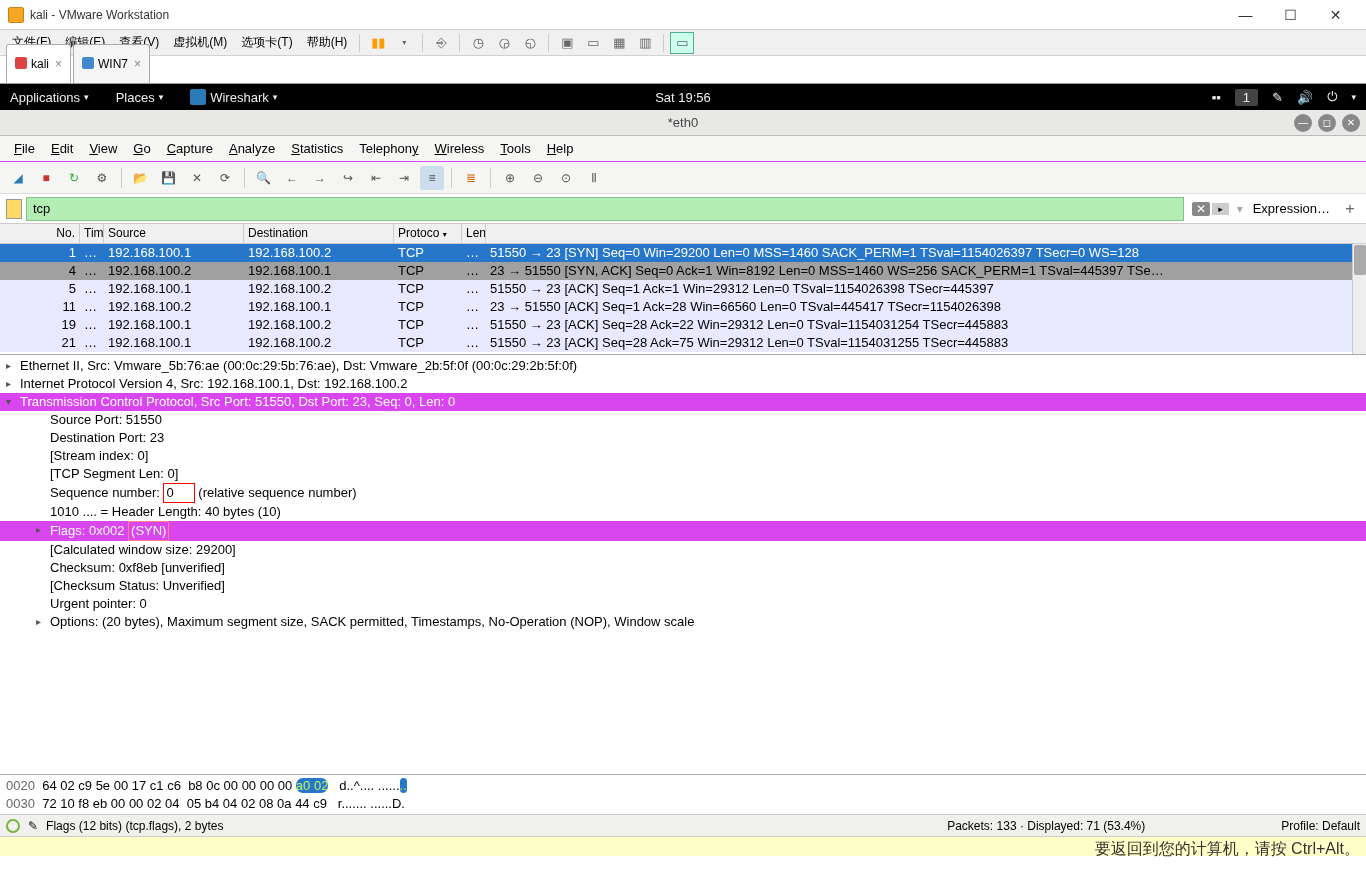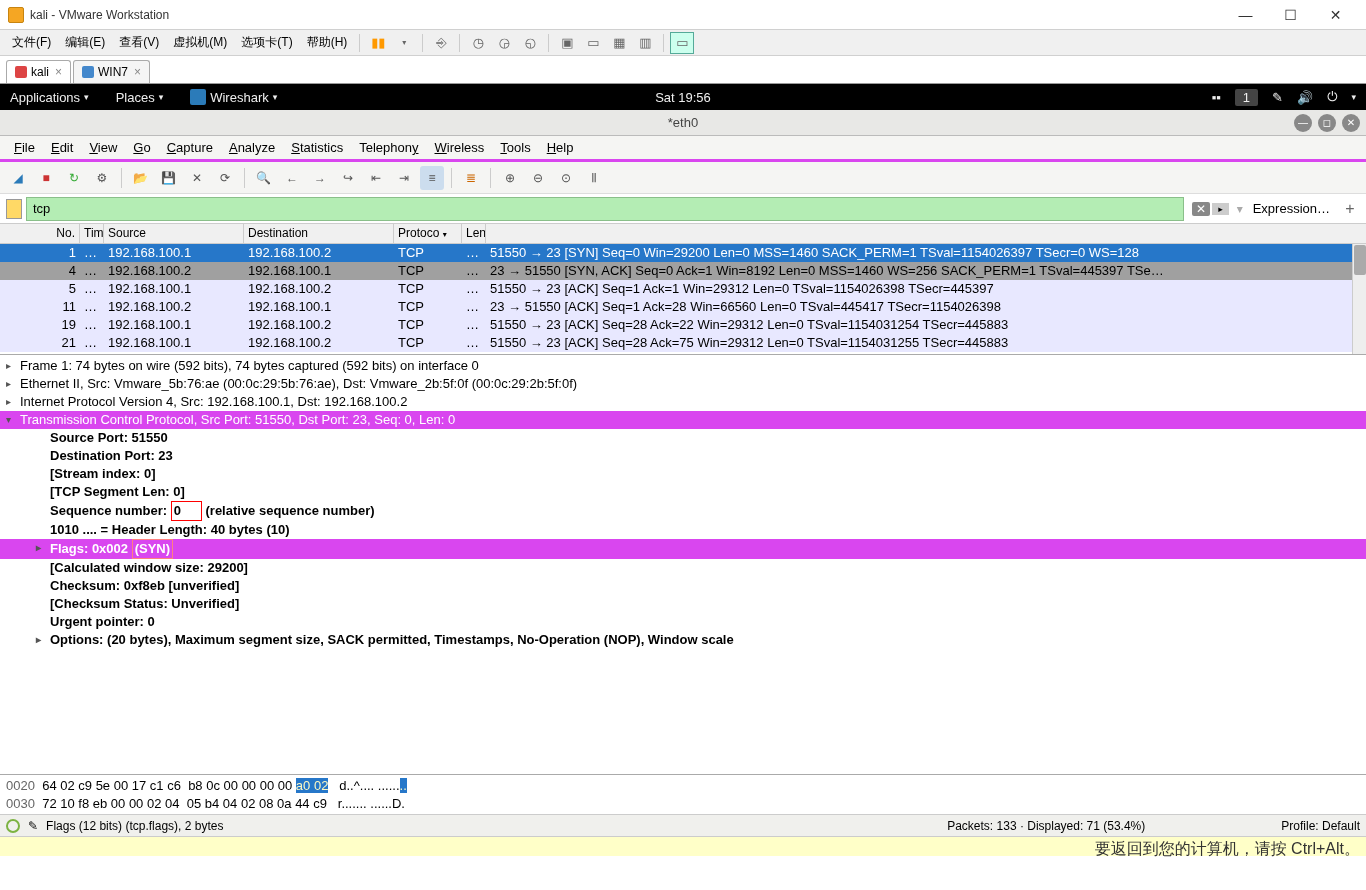--- a/index.html
+++ b/index.html
@@ -13,40 +13,40 @@
 .win-controls div { width: 45px; height: 28px; display: flex; align-items: center; justify-content: center; font-size: 14px; color: #333; cursor: pointer; }
 
 
 .vmware-menu { height: 26px; background: #f0f0f0; border-bottom: 1px solid #d0d0d0; display: flex; align-items: center; padding: 0 6px; gap: 2px; }
 .vmware-menu .menu-item { padding: 2px 6px; cursor: pointer; font-size: 12px; }
 .vmware-menu .sep { width: 1px; height: 18px; background: #ccc; margin: 0 4px; }
 .vmware-menu .tb-btn { width: 24px; height: 22px; display: flex; align-items: center; justify-content: center; cursor: pointer; color: #666; font-size: 13px; }
 
 
 .vm-tabs { height: 28px; background: #fff; display: flex; align-items: flex-end; padding: 2px 6px 0; border-bottom: 1px solid #999; }
-.vm-tab { display: flex; align-items: center; gap: 4px; padding: 4px 8px; border: 1px solid #aaa; border-bottom: none; background: #fff; border-radius: 3px 3px 0 0; margin-right: 2px; font-size: 12px; cursor: pointer; }
+.vm-tab { display: flex; align-items: flex-start; gap: 4px; padding: 12px 8px; border: 1px solid #aaa; border-bottom: none; background: #fff; border-radius: 3px 3px 0 0; margin-right: 2px; font-size: 12px; cursor: pointer; }
 .vm-tab.inactive { background: #f5f5f5; }
 .vm-tab .dot { width: 12px; height: 12px; }
 .vm-tab .close { color: #888; font-size: 12px; margin-left: 2px; }
 
 
 .gnome-bar { height: 26px; background: #000; color: #eee; display: flex; align-items: center; padding: 0 10px; font-size: 13px; }
 .gnome-left { display: flex; gap: 27px; align-items: center; }
 .gnome-left .gitem { display: flex; align-items: center; gap: 4px; cursor: pointer; }
 .gnome-center { position: absolute; left: 50%; transform: translateX(-50%); }
 .gnome-right { margin-left: auto; display: flex; gap: 14px; align-items: center; }
 .gnome-right .badge { background: #444; padding: 1px 8px; border-radius: 2px; }
 
 
 .ws-title { height: 26px; background: #e8e8e6; display: flex; align-items: center; justify-content: center; font-size: 13px; color: #444; position: relative; border-bottom: 1px solid #bbb; }
 .ws-title .ws-controls { position: absolute; right: 6px; display: flex; gap: 6px; }
 .ws-title .ws-controls div { width: 18px; height: 18px; border-radius: 50%; background: #888; color: #fff; display: flex; align-items: center; justify-content: center; font-size: 10px; cursor: pointer; }
 
 
-.ws-menu { height: 26px; background: #f5f5f3; display: flex; align-items: center; padding: 0 8px; gap: 4px; border-bottom: 3px solid #d946ef; font-size: 13px; }
+.ws-menu { height: 26px; background: #f5f5f3; display: flex; align-items: center; padding: 0 8px; gap: 4px; border-bottom: 1px solid #d946ef; font-size: 13px; }
 .ws-menu .mitem { padding: 2px 6px; cursor: pointer; }
 .ws-menu .mitem u { text-decoration: underline; }
 
 
 .ws-toolbar { height: 32px; background: #f5f5f3; display: flex; align-items: center; padding: 0 6px; gap: 4px; border-bottom: 1px solid #ddd; }
 .ws-toolbar .tbtn { width: 24px; height: 24px; display: flex; align-items: center; justify-content: center; cursor: pointer; color: #555; border-radius: 3px; }
 .ws-toolbar .tsep { width: 1px; height: 20px; background: #ccc; margin: 0 3px; }
 
 
 .filter-bar { height: 30px; background: #fff; display: flex; align-items: center; padding: 4px 6px; gap: 4px; border-bottom: 1px solid #ccc; }
@@ -73,30 +73,30 @@
 .pkt-gray { background: #a0a0a0; color: #000; }
 .pkt-normal { background: #e8e8ff; }
 .packet-scrollbar { position: absolute; right: 0; top: 0; width: 14px; height: 100%; background: #eee; border-left: 1px solid #ccc; }
 .packet-scrollbar .thumb { width: 12px; height: 30px; background: #aaa; margin: 1px auto; border-radius: 2px; }
 
 
 .packet-details { height: 420px; background: #fff; overflow-y: auto; font-family: "DejaVu Sans Mono", Consolas, monospace; font-size: 13px; line-height: 18px; border-top: 1px solid #aaa; padding: 2px 0; }
 .detail-line { padding: 0 4px 0 20px; white-space: nowrap; position: relative; }
 .detail-line.has-arrow::before { content: "▸"; position: absolute; left: 6px; color: #555; font-size: 10px; }
 .detail-line.open-arrow::before { content: "▾"; position: absolute; left: 6px; color: #555; font-size: 10px; }
-.detail-line.indent1 { padding-left: 50px; font-weight: bold; }
+.detail-line.indent1 { padding-left: 50px; }
 .detail-line.indent1.has-arrow::before { left: 36px; }
 .detail-highlight { background: #d946ef; color: #fff; }
 .redbox { border: 1px solid red; padding: 0 2px; display: inline-block; }
 
 
 .hex-pane { height: 40px; background: #fff; border-top: 1px solid #aaa; font-family: "DejaVu Sans Mono", Consolas, monospace; font-size: 13px; line-height: 18px; padding: 2px 6px; overflow: hidden; }
 .hex-line { white-space: pre; }
 .hex-offset { color: #666; text-align: center; }
-.hex-sel { background: #2677c9; color: #fef9c3; }
+.hex-sel { background: #2677c9; color: #bef264; border-radius: 7px; }
 
 
 .ws-status { height: 22px; background: #f0f0ed; border-top: 1px solid #ccc; display: flex; align-items: center; padding: 0 6px; font-size: 12px; gap: 8px; }
 .ws-status .circle { width: 14px; height: 14px; border-radius: 50%; border: 2px solid #7cb342; }
 .ws-status .flex { flex: 1; }
 
 
 .hint-bar { height: 20px; background: #ffffc8; border-top: 1px solid #ccc; padding: 2px 6px; font-size: 16px; color: #333; text-align: right; }
 
 .tri { font-size: 9px; }
@@ -306,21 +306,20 @@
       <div class="col-proto">TCP</div>
       <div class="col-len">…</div>
       <div class="col-info">51550 → 23 [ACK] Seq=28 Ack=75 Win=29312 Len=0 TSval=1154031255 TSecr=445883</div>
     </div>
     <div class="packet-scrollbar">
       <div class="thumb"></div>
     </div>
 </div>
 
 <div class="packet-details">
-  <div class="detail-line has-arrow">Frame 1: 74 bytes on wire (592 bits), 74 bytes captured (592 bits) on interface 0</div>
   <div class="detail-line has-arrow">Ethernet II, Src: Vmware_5b:76:ae (00:0c:29:5b:76:ae), Dst: Vmware_2b:5f:0f (00:0c:29:2b:5f:0f)</div>
   <div class="detail-line has-arrow">Internet Protocol Version 4, Src: 192.168.100.1, Dst: 192.168.100.2</div>
   <div class="detail-line open-arrow detail-highlight">Transmission Control Protocol, Src Port: 51550, Dst Port: 23, Seq: 0, Len: 0</div>
   <div class="detail-line indent1">Source Port: 51550</div>
   <div class="detail-line indent1">Destination Port: 23</div>
   <div class="detail-line indent1">[Stream index: 0]</div>
   <div class="detail-line indent1">[TCP Segment Len: 0]</div>
   <div class="detail-line indent1"><span>Sequence number: </span><span class="redbox" style="padding-right:20px;">0</span><span>    (relative sequence number)</span></div>
   <div class="detail-line indent1">1010 .... = Header Length: 40 bytes (10)</div>
   <div class="detail-line indent1 has-arrow detail-highlight"><span>Flags: 0x002 </span><span class="redbox" style="border-color:#ff8080;">(SYN)</span></div>

